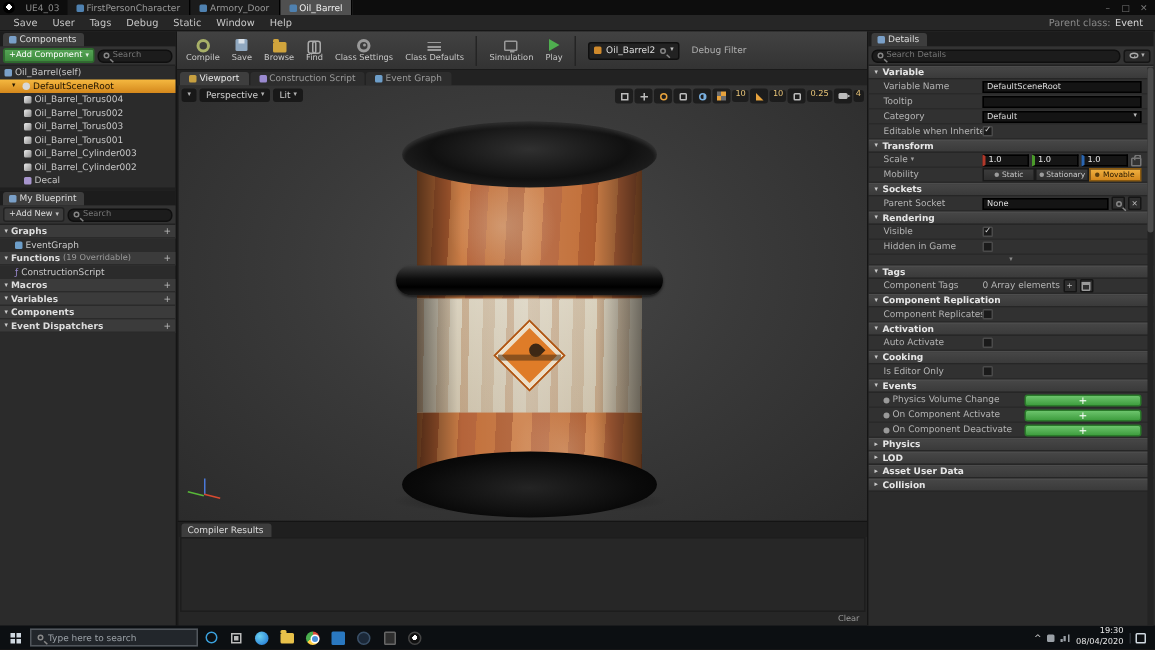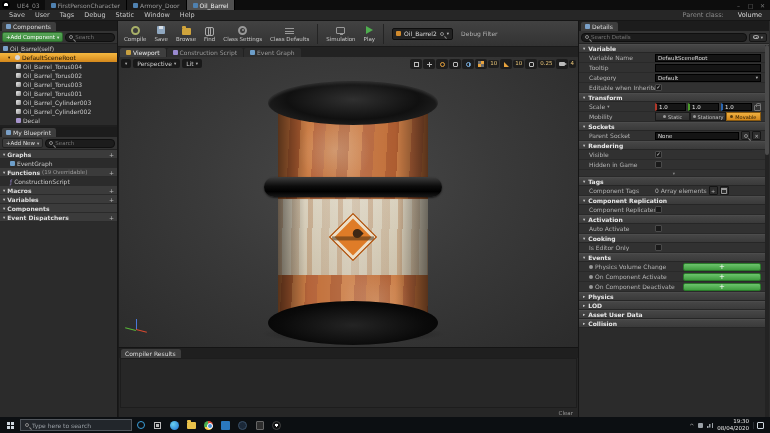--- a/index.html
+++ b/index.html
@@ -14,21 +14,21 @@
 .doc-tabs{display:flex;align-items:stretch}
 .doc-tab{display:flex;align-items:center;gap:2px;padding:0 6px;background:#1b1b1b;border-right:1px solid #000;color:#9a9a9a;cursor:default}
 .doc-tab.active{background:#505050;color:#efefef}
 .doc-ico{width:5px;height:5px;border-radius:1px;background:#4f81b0}
 .win-controls{margin-left:auto;display:flex;align-items:center;gap:1px;padding-right:2px}
 .wc{width:11px;text-align:center;color:#777;font-size:6px;line-height:9px}
 
 
 .menubar{height:11px;background:#262626;border-bottom:1px solid #161616;display:flex;align-items:center;font-size:6.5px;color:#c8c8c8;padding:0 4px;flex:0 0 auto}
 .menu-item{padding:0 5px}
-.parent-class{margin-left:auto;color:#8a8a8a;padding-right:4px;display:flex;gap:14px}
+.parent-class{margin-left:auto;color:#8a8a8a;padding-right:4px;display:flex;gap:3px}
 .parent-class .pcv{color:#d8d8d8}
 
 
 .main{flex:1;display:flex;min-height:0}
 .left-col{width:118px;background:#2b2b2b;border-right:1px solid #151515;display:flex;flex-direction:column;flex:0 0 auto}
 .center-col{width:460px;display:flex;flex-direction:column;min-width:0;flex:0 0 auto}
 .details-panel{width:191px;background:#2f2f2f;border-left:1px solid #151515;display:flex;flex-direction:column;position:relative;flex:0 0 auto}
 
 
 .ptabbar{height:10px;background:#1c1c1c;display:flex;align-items:flex-end;padding-left:2px;flex:0 0 auto}
@@ -242,21 +242,21 @@
   <div class="menubar">
     <span class="menu-item">Save</span>
     <span class="menu-item">User</span>
     <span class="menu-item">Tags</span>
     <span class="menu-item">Debug</span>
     <span class="menu-item">Static</span>
     <span class="menu-item">Window</span>
     <span class="menu-item">Help</span>
     <span class="parent-class">
       <span>Parent class:</span>
-      <span class="pcv">Volume</span>
+      <span class="pcv">Event</span>
     </span>
   </div>
 
   <div class="main">
 
     <div class="left-col">
 
       <div class="ptabbar">
         <div class="ptab">
           <span class="ptab-ico"></span>

